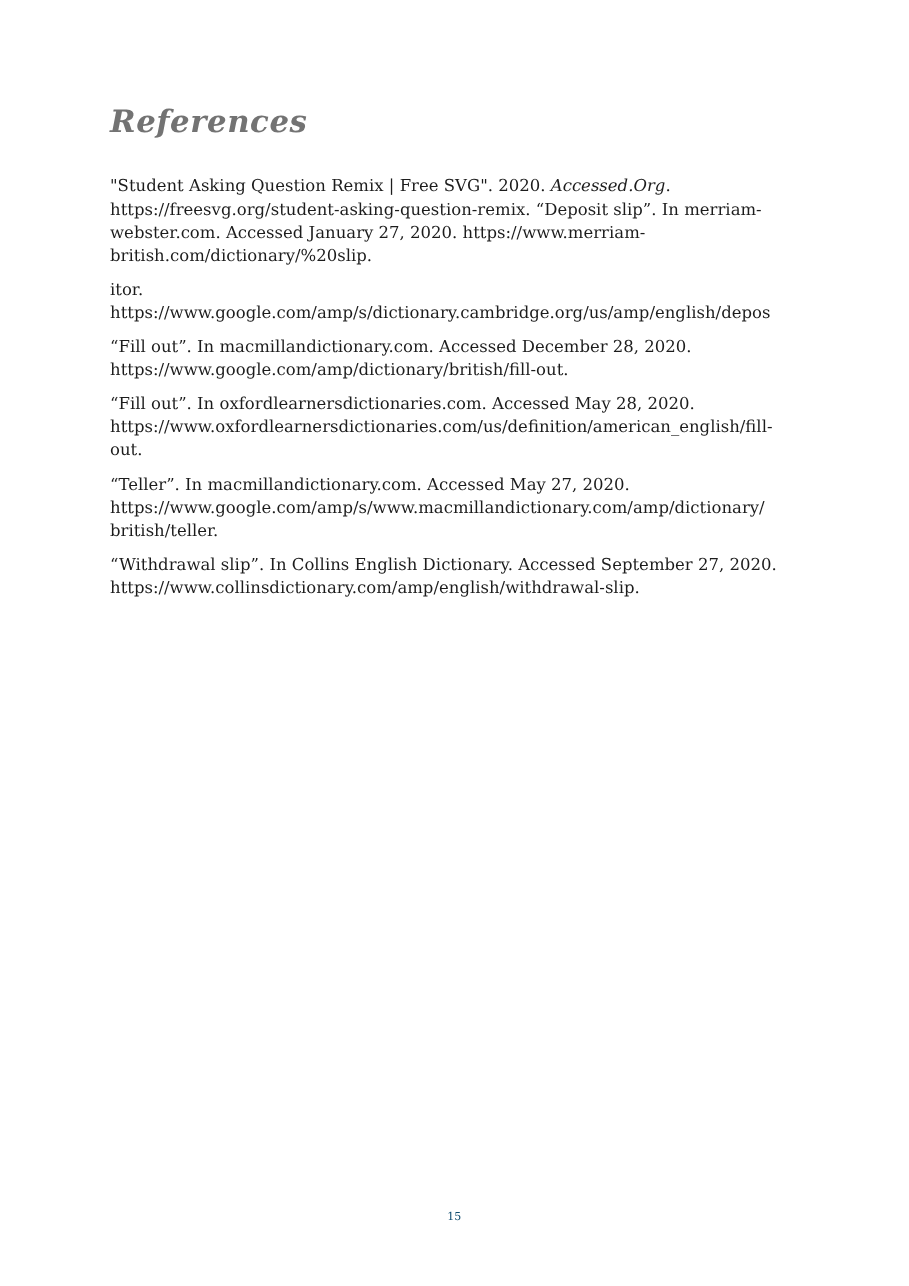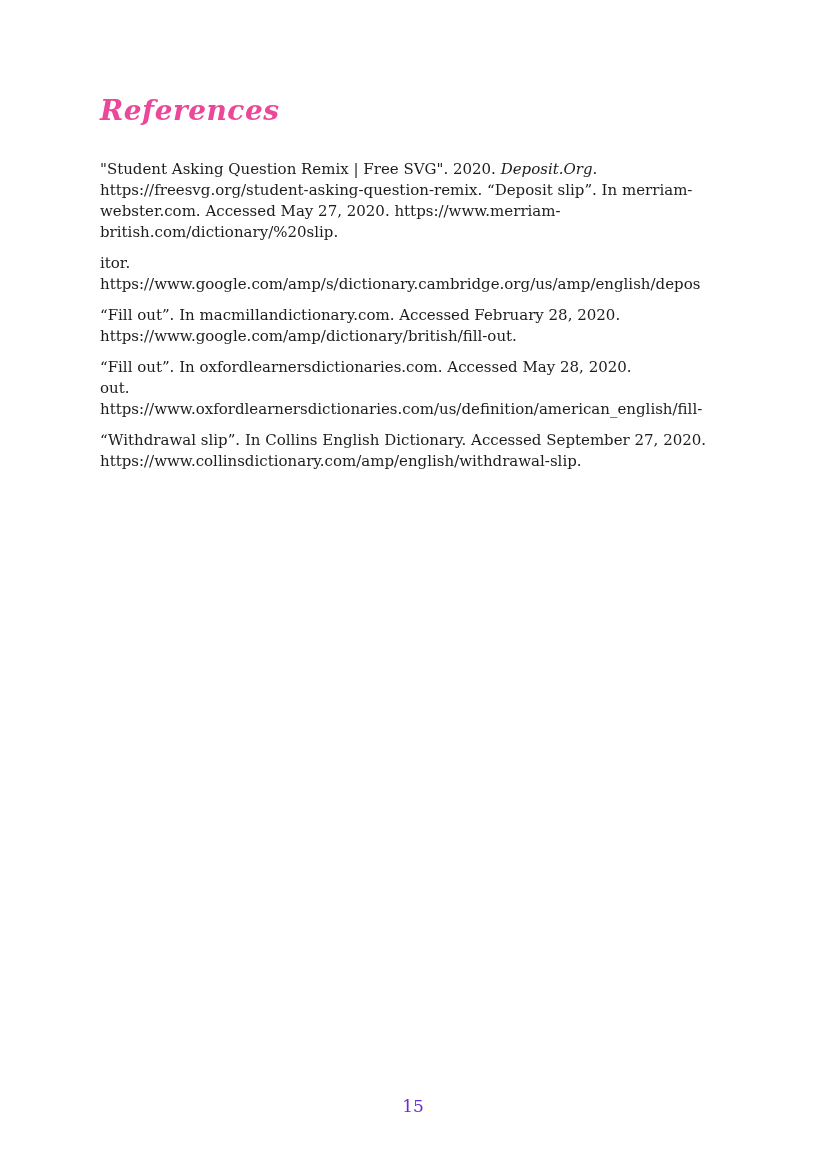--- a/index.html
+++ b/index.html
@@ -22,70 +22,75 @@
     top: 97px;
     width: 645px;
   }
   h1.title {
     margin: 0 0 34px 0;
     font-size: 28px;
     line-height: 28px;
     font-style: italic;
     font-weight: bold;
     letter-spacing: 0.5px;
-    color: #ec4899;
+    color: #737373;
     font-family: "DejaVu Serif", serif;
   }
   .ref {
     margin: 0 0 10px 0;
     font-size: 15px;
     line-height: 21px;
   }
   .ref .line {
     white-space: nowrap;
   }
   .ref em {
     font-style: italic;
   }
   .page-number {
     position: absolute;
     left: 0;
     right: 0;
     top: 1096px;
     text-align: center;
-    font-size: 17px;
+    font-size: 10px;
     line-height: 21px;
-    color: #6d28d9;
+    color: #0c4a6e;
   }
 </style>
 </head>
 <body>
 
 <div class="page">
   <div class="content">
     <h1 class="title">References</h1>
     <div>
         <div class="ref">
-          <div class="line">"Student Asking Question Remix | Free SVG". 2020. <em>Deposit.Org</em>.</div>
+          <div class="line">"Student Asking Question Remix | Free SVG". 2020. <em>Accessed.Org</em>.</div>
           <div class="line">https://freesvg.org/student-asking-question-remix. “Deposit slip”. In merriam-</div>
-          <div class="line">webster.com. Accessed May 27, 2020. https://www.merriam-</div>
+          <div class="line">webster.com. Accessed January 27, 2020. https://www.merriam-</div>
           <div class="line">british.com/dictionary/%20slip.</div>
         </div>
         <div class="ref">
           <div class="line">itor.</div>
           <div class="line">https://www.google.com/amp/s/dictionary.cambridge.org/us/amp/english/depos</div>
         </div>
         <div class="ref">
-          <div class="line">“Fill out”. In macmillandictionary.com. Accessed February 28, 2020.</div>
+          <div class="line">“Fill out”. In macmillandictionary.com. Accessed December 28, 2020.</div>
           <div class="line">https://www.google.com/amp/dictionary/british/fill-out.</div>
         </div>
         <div class="ref">
           <div class="line">“Fill out”. In oxfordlearnersdictionaries.com. Accessed May 28, 2020.</div>
+          <div class="line">https://www.oxfordlearnersdictionaries.com/us/definition/american_english/fill-</div>
           <div class="line">out.</div>
-          <div class="line">https://www.oxfordlearnersdictionaries.com/us/definition/american_english/fill-</div>
+        </div>
+        <div class="ref">
+          <div class="line">“Teller”. In macmillandictionary.com. Accessed May 27, 2020.</div>
+          <div class="line">https://www.google.com/amp/s/www.macmillandictionary.com/amp/dictionary/</div>
+          <div class="line">british/teller.</div>
         </div>
         <div class="ref">
           <div class="line">“Withdrawal slip”. In Collins English Dictionary. Accessed September 27, 2020.</div>
           <div class="line">https://www.collinsdictionary.com/amp/english/withdrawal-slip.</div>
         </div>
       </div>
   </div>
   <div class="page-number">15</div>
 </div>
 

